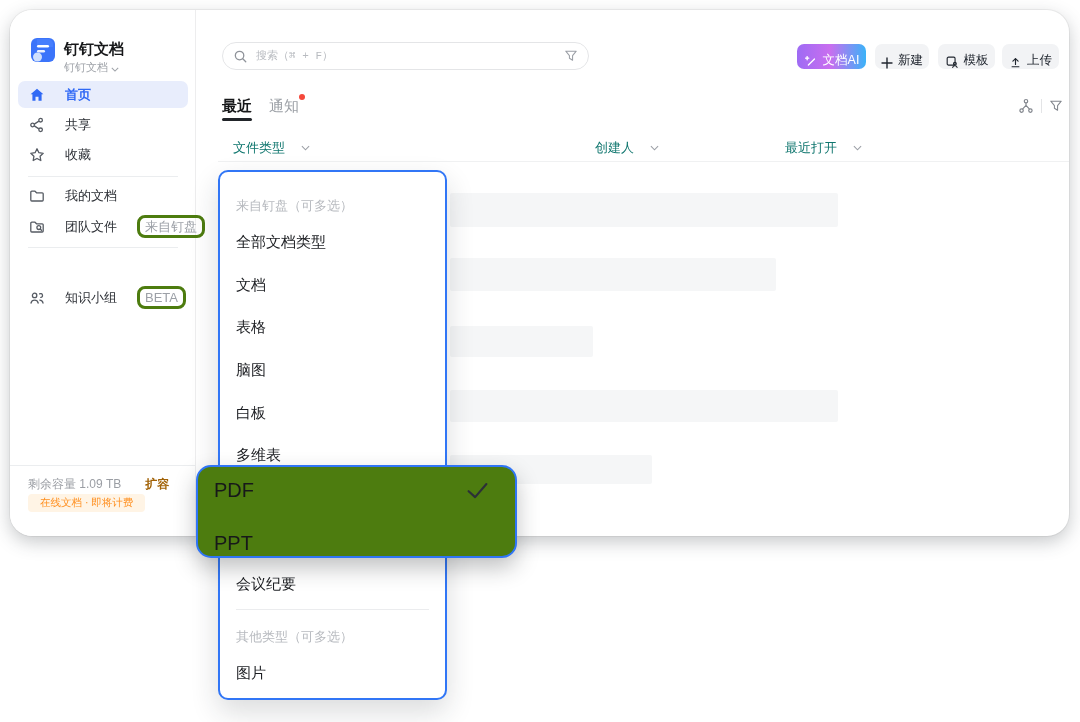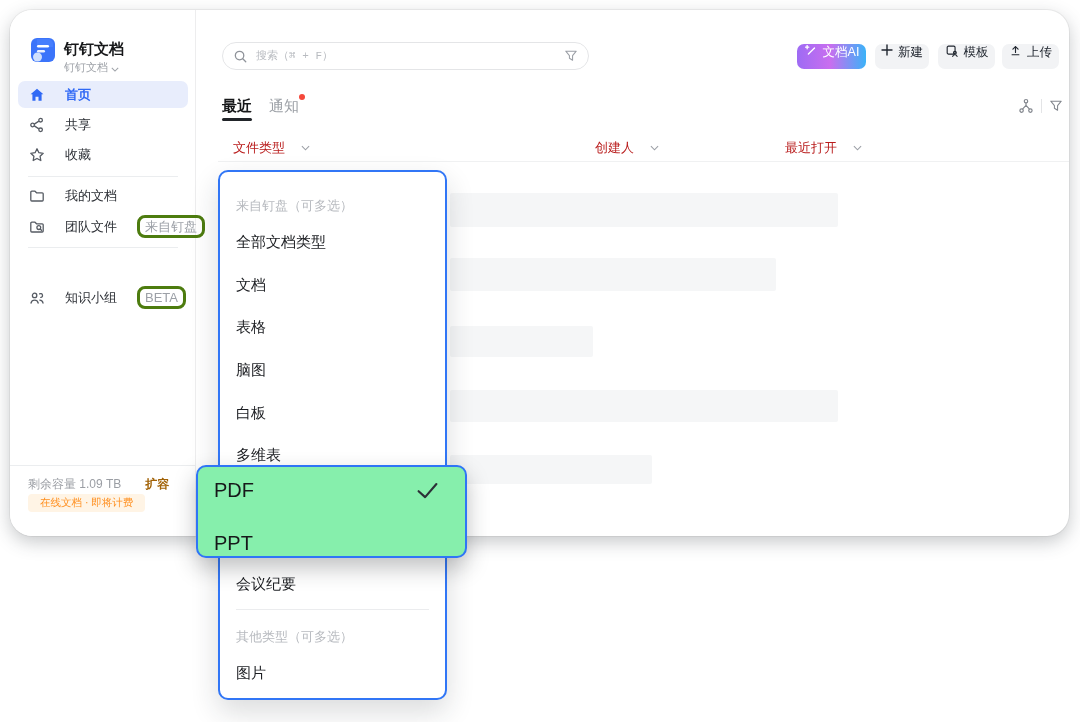--- a/index.html
+++ b/index.html
@@ -27,37 +27,37 @@
   .storage .expand{color:#a16207;font-weight:bold;margin-left:24px;cursor:pointer;}
   .billing{position:absolute;left:18px;top:484px;font-size:10.5px;color:#ff8f1f;background:#fff4e5;
     border-radius:4px;padding:2px 12px;white-space:nowrap;}
 
   
   .search{position:absolute;left:212px;top:32px;width:367px;height:28px;border:1px solid #e4e5e7;border-radius:15px;
     display:flex;align-items:center;padding:0 10px;gap:6px;background:#fff;}
   .search input{border:none;outline:none;flex:1;font-size:11px;color:#333;background:transparent;
     font-family:Liberation Mono, monospace;}
   .search input::placeholder{color:#b8bbc0;}
-  .btn{position:absolute;top:34px;height:25px;border-radius:7px;display:flex;align-items:flex-start;justify-content:center;
+  .btn{position:absolute;top:34px;height:25px;border-radius:7px;display:flex;align-items:flex-end;justify-content:center;
     gap:5px;font-size:12.5px;color:#20262f;background:#f2f3f5;cursor:pointer;white-space:nowrap;}
   .btn-ai{left:787px;width:69px;background:linear-gradient(90deg,#9e6bf4 0%,#c96eef 48%,#3bb2f8 100%);color:#fff;}
   .btn-new{left:865px;width:54px;}
   .btn-template{left:928px;width:57px;}
   .btn-upload{left:992px;width:57px;}
 
   
   .tab-recent{position:absolute;left:212px;top:87px;font-size:15px;font-weight:bold;color:#17181a;cursor:pointer;}
   .tab-underline{position:absolute;left:212px;top:108px;width:30px;height:3px;background:#212429;border-radius:2px;}
   .tab-notice{position:absolute;left:259px;top:87px;font-size:15px;color:#9ca0a6;cursor:pointer;}
   .notice-dot{position:absolute;left:289px;top:84px;width:6px;height:6px;border-radius:50%;background:#f5483b;}
   .tools{position:absolute;left:1008px;top:88px;display:flex;align-items:center;gap:7px;color:#83878e;}
   .tools .vsep{width:1px;height:14px;background:#e3e4e6;}
 
   
-  .col{position:absolute;top:129px;font-size:13px;color:#b91c1c;display:flex;align-items:center;gap:16px;cursor:pointer;white-space:nowrap;}
+  .col{position:absolute;top:129px;font-size:13px;color:#0f766e;display:flex;align-items:center;gap:16px;cursor:pointer;white-space:nowrap;}
   .col-type{left:223px;}
   .col-creator{left:585px;justify-content:space-between;}
   .col-opened{left:775px;}
   .header-line{position:absolute;left:208px;top:151px;width:851px;height:1px;background:#f0f1f2;}
 
   
   .skel{position:absolute;background:#f5f6f7;border-radius:2px;}
   .s1{left:440px;top:183px;width:388px;height:34px;}
   .s2{left:440px;top:248px;width:326px;height:33px;}
   .s3{left:440px;top:316px;width:143px;height:31px;}
@@ -65,22 +65,22 @@
   .s5{left:440px;top:445px;width:202px;height:29px;}
 
   
   .dropdown{position:absolute;left:218px;top:170px;width:229px;height:530px;background:#fff;
     border:2px solid #3176f6;border-radius:10px;box-shadow:0 12px 28px rgba(31,35,41,.16);z-index:10;}
   .dd-item{position:absolute;left:16px;transform:translateY(-50%);font-size:15px;color:#1b1d21;cursor:pointer;white-space:nowrap;}
   .dd-label{position:absolute;left:16px;transform:translateY(-50%);font-size:13px;color:#b7babf;white-space:nowrap;}
   .dd-divider{position:absolute;left:16px;right:16px;top:437px;height:1px;background:#ebecee;}
 
   
-  .callout{position:absolute;left:196px;top:465px;width:271px;height:93px;background:#86efac;
-    border:2.5px solid #2f75f6;border-radius:10px;box-shadow:0 10px 22px rgba(31,35,41,.28);z-index:11;}
+  .callout{position:absolute;left:196px;top:465px;width:321px;height:93px;background:#4d7c0f;
+    border:2.5px solid #2f75f6;border-radius:15px;box-shadow:0 10px 22px rgba(31,35,41,.28);z-index:11;}
   .co-item{position:absolute;left:16px;transform:translateY(-50%);font-size:20px;color:#17181a;cursor:pointer;white-space:nowrap;}
   .co-check{position:absolute;right:26px;top:23px;transform:translateY(-50%);display:flex;}
 </style>
 </head>
 <body>
 
 <div id="screen">
 
   <div class="window">
 

